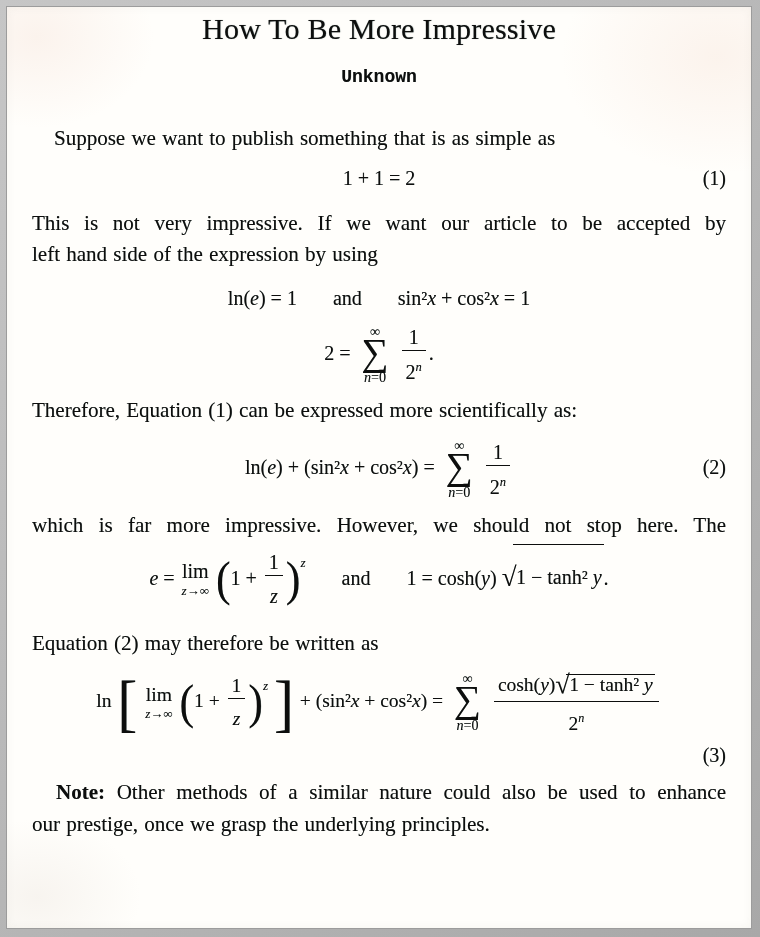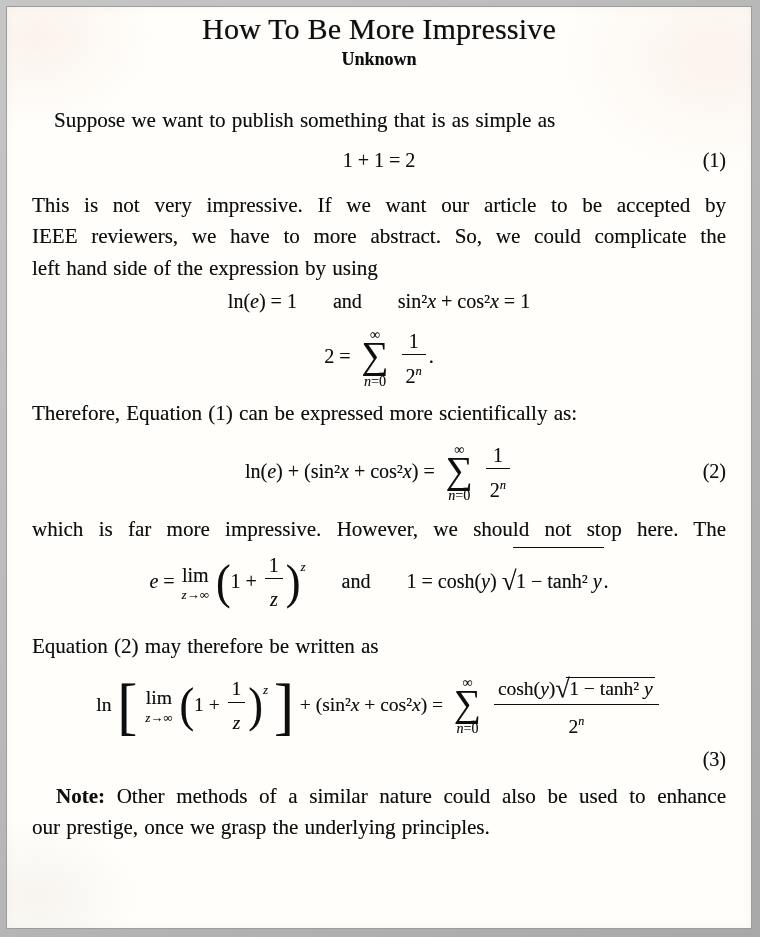--- a/index.html
+++ b/index.html
@@ -33,23 +33,24 @@
   
   .title {
     margin: 0; padding-top: 2px;
     text-align: center;
     font-size: 30px; font-weight: normal;
     letter-spacing: 0.2px;
     line-height: 36px;
     text-shadow: 0.3px 0.3px 0.8px rgba(10,40,40,0.55);
   }
   .author {
+    margin-top: 18px;
     text-align: center;
     font-weight: bold;
-    font-size: 18px; line-height: 24px;
+    font-size: 18px; line-height: 24px; font-family: Liberation Mono, monospace;
   }
   .para {
     font-size: 21px;
     line-height: 31.5px;
     word-spacing: 1px;
     margin: 0;
   }
   .indent { text-indent: 22px; }
   .jl { text-align: justify; text-align-last: justify; white-space: nowrap; }
   .bold { font-weight: bold; margin-left: 24px; }
@@ -114,21 +115,21 @@
   .sqrt .rdc {
     display: inline-block;
     border-top: 1.6px solid currentColor;
     padding: 0.5px 2px 0 3px;
   }
 
   
   .b-p1   { margin-top: 34px; }
   .b-eq1  { margin-top: 5px;  height: 36px; line-height: 36px; }
   .b-p2   { margin-top: 12px; }
-  .b-id1  { height: 34px; line-height: 34px; }
+  .b-id1  { margin-top: 10px; height: 34px; line-height: 34px; }
   .b-p3   { margin-top: 10px; }
   .b-sum  { margin-top: 2px;  height: 72px; line-height: 72px; }
   .b-p4   { margin-top: 6px; }
   .b-eq2  { margin-top: 2px;  height: 78px; line-height: 78px; }
   .b-p5   { margin-top: 4px; }
   .b-id2  { margin-top: 2px;  height: 64px; line-height: 64px; }
   .b-p6   { margin-top: 20px; }
   .b-eq3  { margin-top: 2px;  height: 80px; line-height: 80px; font-size: 19.5px; }
   .b-n3   { margin-top: 0px; }
   .b-note { margin-top: 8px; }
@@ -144,21 +145,20 @@
 
     <p class="para indent b-p1">Suppose we want to publish something that is as simple as</p>
 
     <div class="mathline b-eq1">
       <span>1 + 1 = 2</span>
       <span class="eqnum">(1)</span>
     </div>
 
     <div class="para b-p2">
       <div class="jl">This is not very impressive. If we want our article to be accepted by</div>
-      <div class="jl">IEEE reviewers, we have to more abstract. So, we could complicate the</div>
       <div>left hand side of the expression by using</div>
     </div>
 
     <div class="mathline b-id1">
       <span><span>ln(</span><span class="v">e</span><span>) = 1</span></span>
       <span class="qgap"></span>
       <span>and</span>
       <span class="qgap"></span>
       <span><span>sin²</span><span class="v">x</span><span> + cos²</span><span class="v">x</span><span> = 1</span></span>
     </div>

